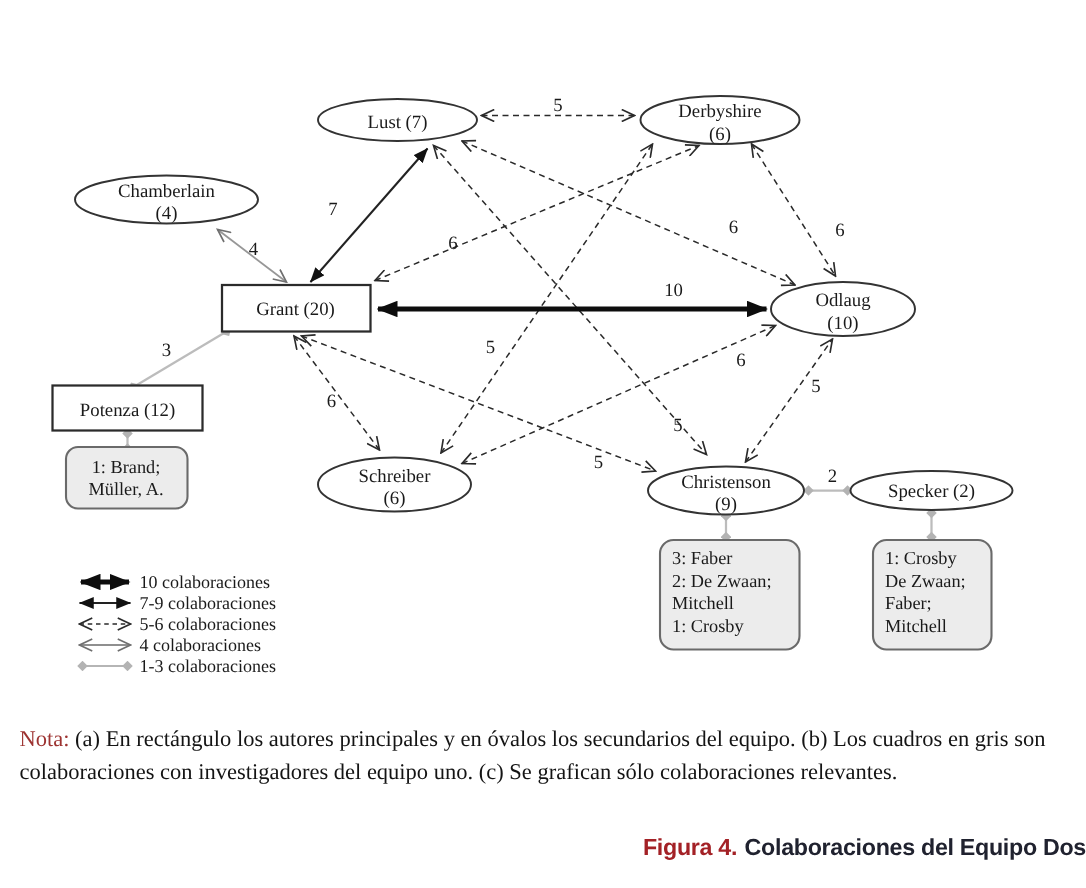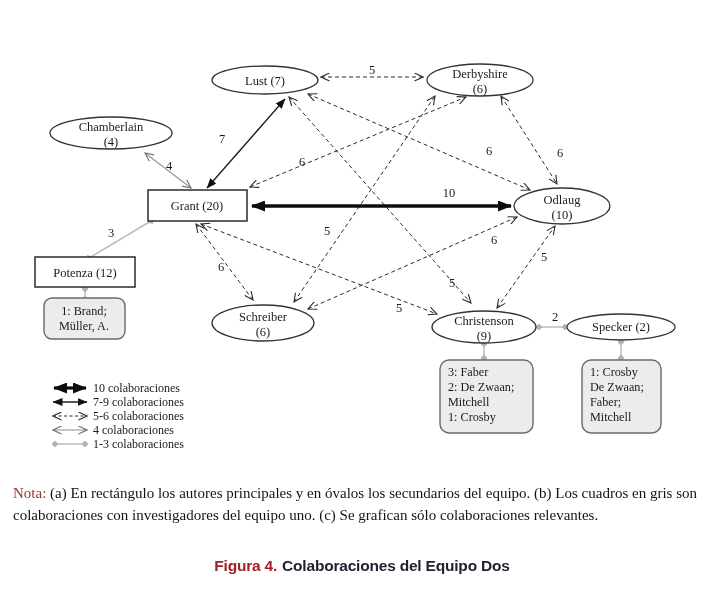--- a/index.html
+++ b/index.html
@@ -6,21 +6,21 @@
   .stage{position:relative;width:724px;height:592px;background:#fff;overflow:hidden;
          font-family:"Liberation Serif", serif;}
   svg text{font-family:"Liberation Serif", serif;fill:#1a1a1a;}
   .node-label{font-size:12.5px;}
   .edge-num{font-size:12.5px;}
   .legend-label{font-size:12px;}
   .box-label{font-size:12.2px;}
   .nota{position:absolute;left:13px;top:483px;width:700px;
         font-size:15px;line-height:1.45;color:#141414;}
   .nota-label{color:#9d3331;}
-  .caption{position:absolute;left:0;top:557px;width:724px;text-align:center;
+  .caption{position:absolute;left:0;top:557px;width:724px;text-align:right;
            font-family:"Liberation Sans", sans-serif;font-weight:bold;
            font-size:15.5px;letter-spacing:-0.2px;color:#20222f;}
   .caption-label{color:#a32126;margin-right:5px;}
 </style>
 </head>
 <body>
 
 <div class="stage">
 
   <svg width="724" height="462" viewBox="0 0 724 462">

